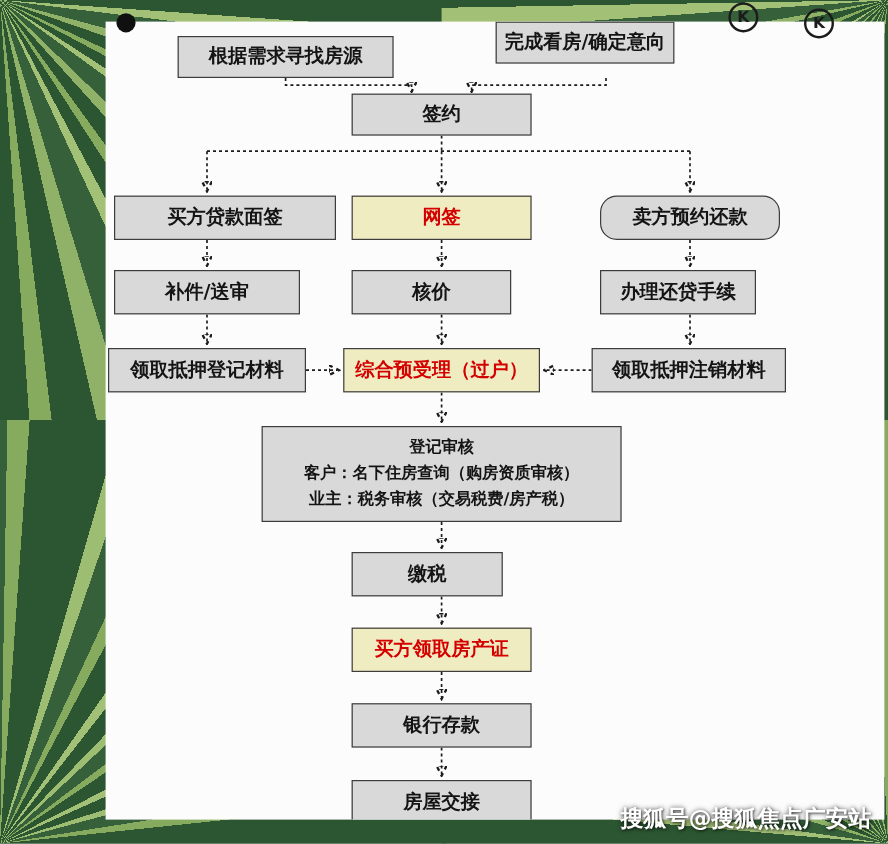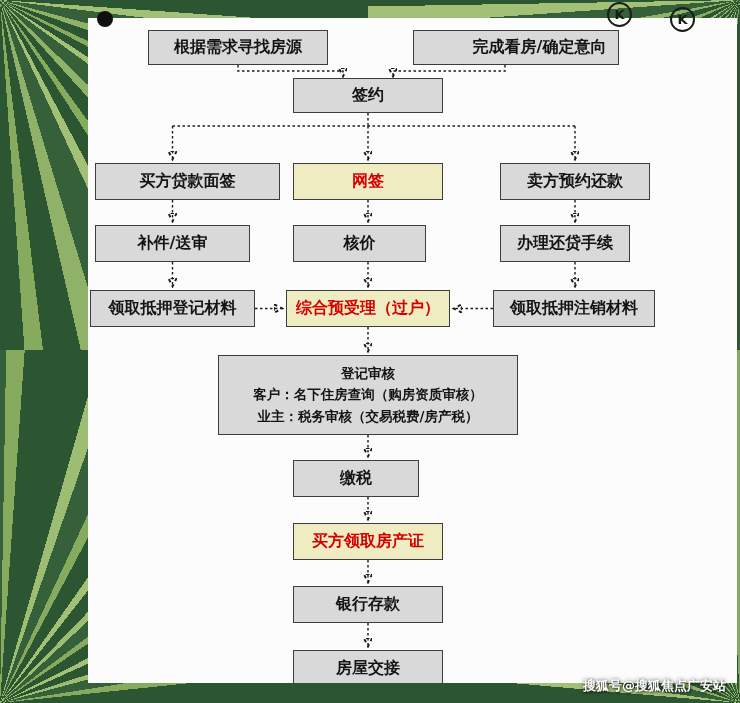--- a/index.html
+++ b/index.html
@@ -25,25 +25,25 @@
   .node{
     position:absolute;display:flex;align-items:center;justify-content:center;
     background:#d9d9d9;border:1px solid #3d3d3d;box-sizing:border-box;
     font-weight:bold;font-size:16px;color:#141414;text-align:center;z-index:3;
   }
   .node.hl{background:#f0ecc2;color:#d40000;}
   .node.multi{flex-direction:column;font-size:13.5px;line-height:1.6;}
 
   
   .n-find{left:60px;top:12px;width:180px;height:35px;}
-  .n-confirm{left:325px;top:12px;width:206px;height:35px;padding-left:47px;}
+  .n-confirm{left:325px;top:0;width:149px;height:35px;}
   .n-sign{left:205px;top:60px;width:150px;height:35px;}
   .n-loan{left:7px;top:145px;width:185px;height:37px;}
   .n-online{left:205px;top:145px;width:150px;height:37px;}
-  .n-repaybook{left:412px;top:145px;width:150px;height:37px;}
+  .n-repaybook{left:412px;top:145px;width:150px;height:37px;border-radius:14px;}
   .n-supp{left:7px;top:207px;width:155px;height:37px;}
   .n-price{left:205px;top:207px;width:133px;height:37px;}
   .n-repayproc{left:412px;top:207px;width:130px;height:37px;}
   .n-regmat{left:2px;top:272px;width:165px;height:37px;}
   .n-preacc{left:198px;top:272px;width:164px;height:37px;}
   .n-cancelmat{left:405px;top:272px;width:162px;height:37px;}
   .n-review{left:130px;top:337px;width:300px;height:80px;}
   .n-tax{left:205px;top:442px;width:126px;height:37px;}
   .n-cert{left:205px;top:505px;width:150px;height:37px;}
   .n-deposit{left:205px;top:568px;width:150px;height:37px;}
@@ -58,21 +58,21 @@
     position:absolute;width:25px;height:25px;border-radius:50%;
     border:2.5px solid #1b1b1b;box-sizing:border-box;z-index:4;
     display:flex;align-items:center;justify-content:center;
     font-weight:bold;font-size:13px;color:#1b1b1b;background:transparent;
   }
   #k1{left:607px;top:2px;}
   #k2{left:670px;top:7px;}
 
   .watermark{
     position:absolute;right:14px;bottom:8px;z-index:5;
-    color:#ffffff;font-size:13px;font-weight:bold;
+    color:#ffffff;font-size:19px;font-weight:bold;
     text-shadow:0 0 4px rgba(0,0,0,.65),1px 1px 2px rgba(0,0,0,.5);
   }
 </style>
 </head>
 <body>
 
 <div class="quad" id="q-tl"></div>
 <div class="quad" id="q-tr"></div>
 <div class="quad" id="q-bl"></div>
 <div class="quad" id="q-br"></div>

